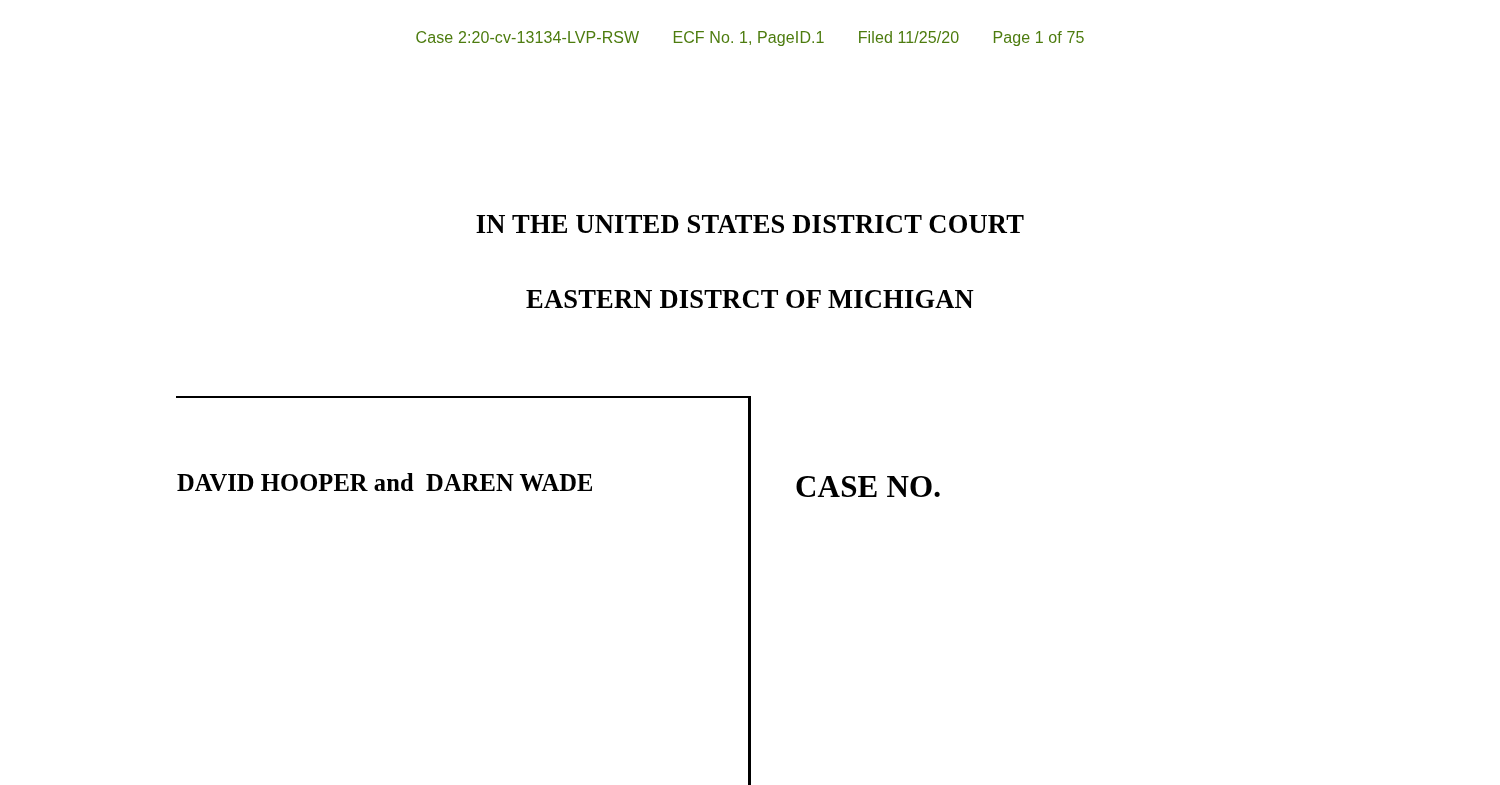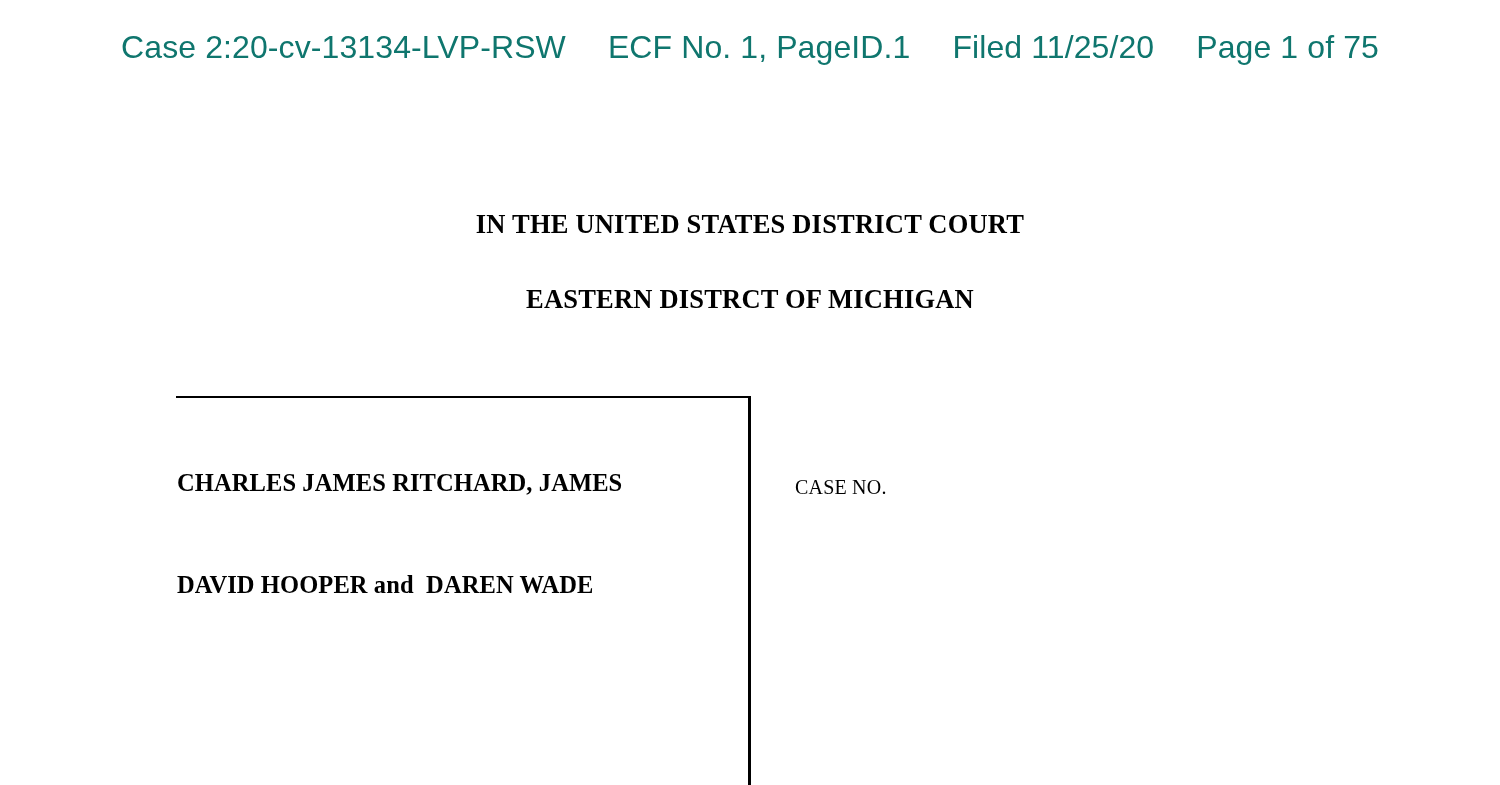--- a/index.html
+++ b/index.html
@@ -17,24 +17,24 @@
   }
 
   
   .ecf-header {
     position: absolute;
     left: 0;
     top: 29px;
     width: 1500px;
     text-align: center;
     font-family: "Liberation Sans", "DejaVu Sans", sans-serif;
-    font-size: 32px;
+    font-size: 16px;
     font-weight: normal;
     letter-spacing: 0.1px;
-    color: #0f766e;
+    color: #4d7c0f;
     white-space: nowrap;
   }
   .ecf-header .seg {
     display: inline-block;
   }
   .ecf-gap {
     display: inline-block;
     width: 24px;
   }
 
@@ -82,22 +82,22 @@
   }
 
   .party-line { white-space: pre; }
 
   
   .caption-right {
     position: absolute;
     left: 795px;
     top: 470px;
     font-family: "Liberation Serif", "DejaVu Serif", serif;
-    font-weight: normal;
-    font-size: 20px;
+    font-weight: bold;
+    font-size: 31px;
     line-height: 34px;
     letter-spacing: 0.2px;
     white-space: pre;
   }
 </style>
 </head>
 <body>
 
 <div class="ecf-header">
   <span class="seg">Case 2:20-cv-13134-LVP-RSW</span>
@@ -110,20 +110,19 @@
 </div>
 
 <div class="court-line" id="court-line-1">IN THE UNITED STATES DISTRICT COURT</div>
 <div class="court-line" id="court-line-2">EASTERN DISTRCT OF MICHIGAN</div>
 
 <div class="caption-box"></div>
 
 <div class="caption-left">
 
   <div class="party-block">
-    <div class="party-line">CHARLES JAMES RITCHARD, JAMES</div>
     <div class="party-line">DAVID HOOPER and  DAREN WADE</div>
     
   </div>
 
 </div>
 
 <div class="caption-right">CASE NO.</div>
 
 </body></html>

